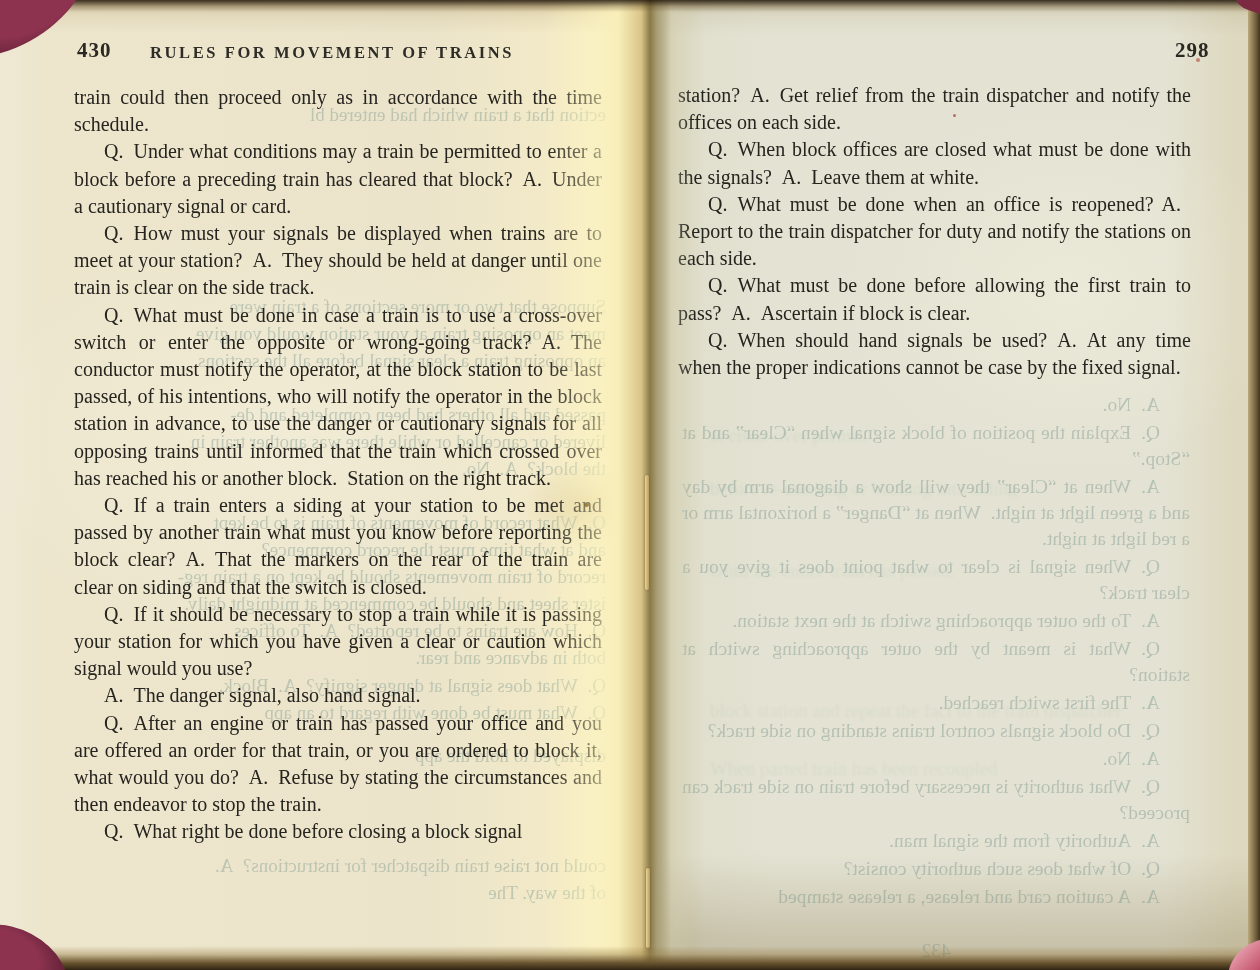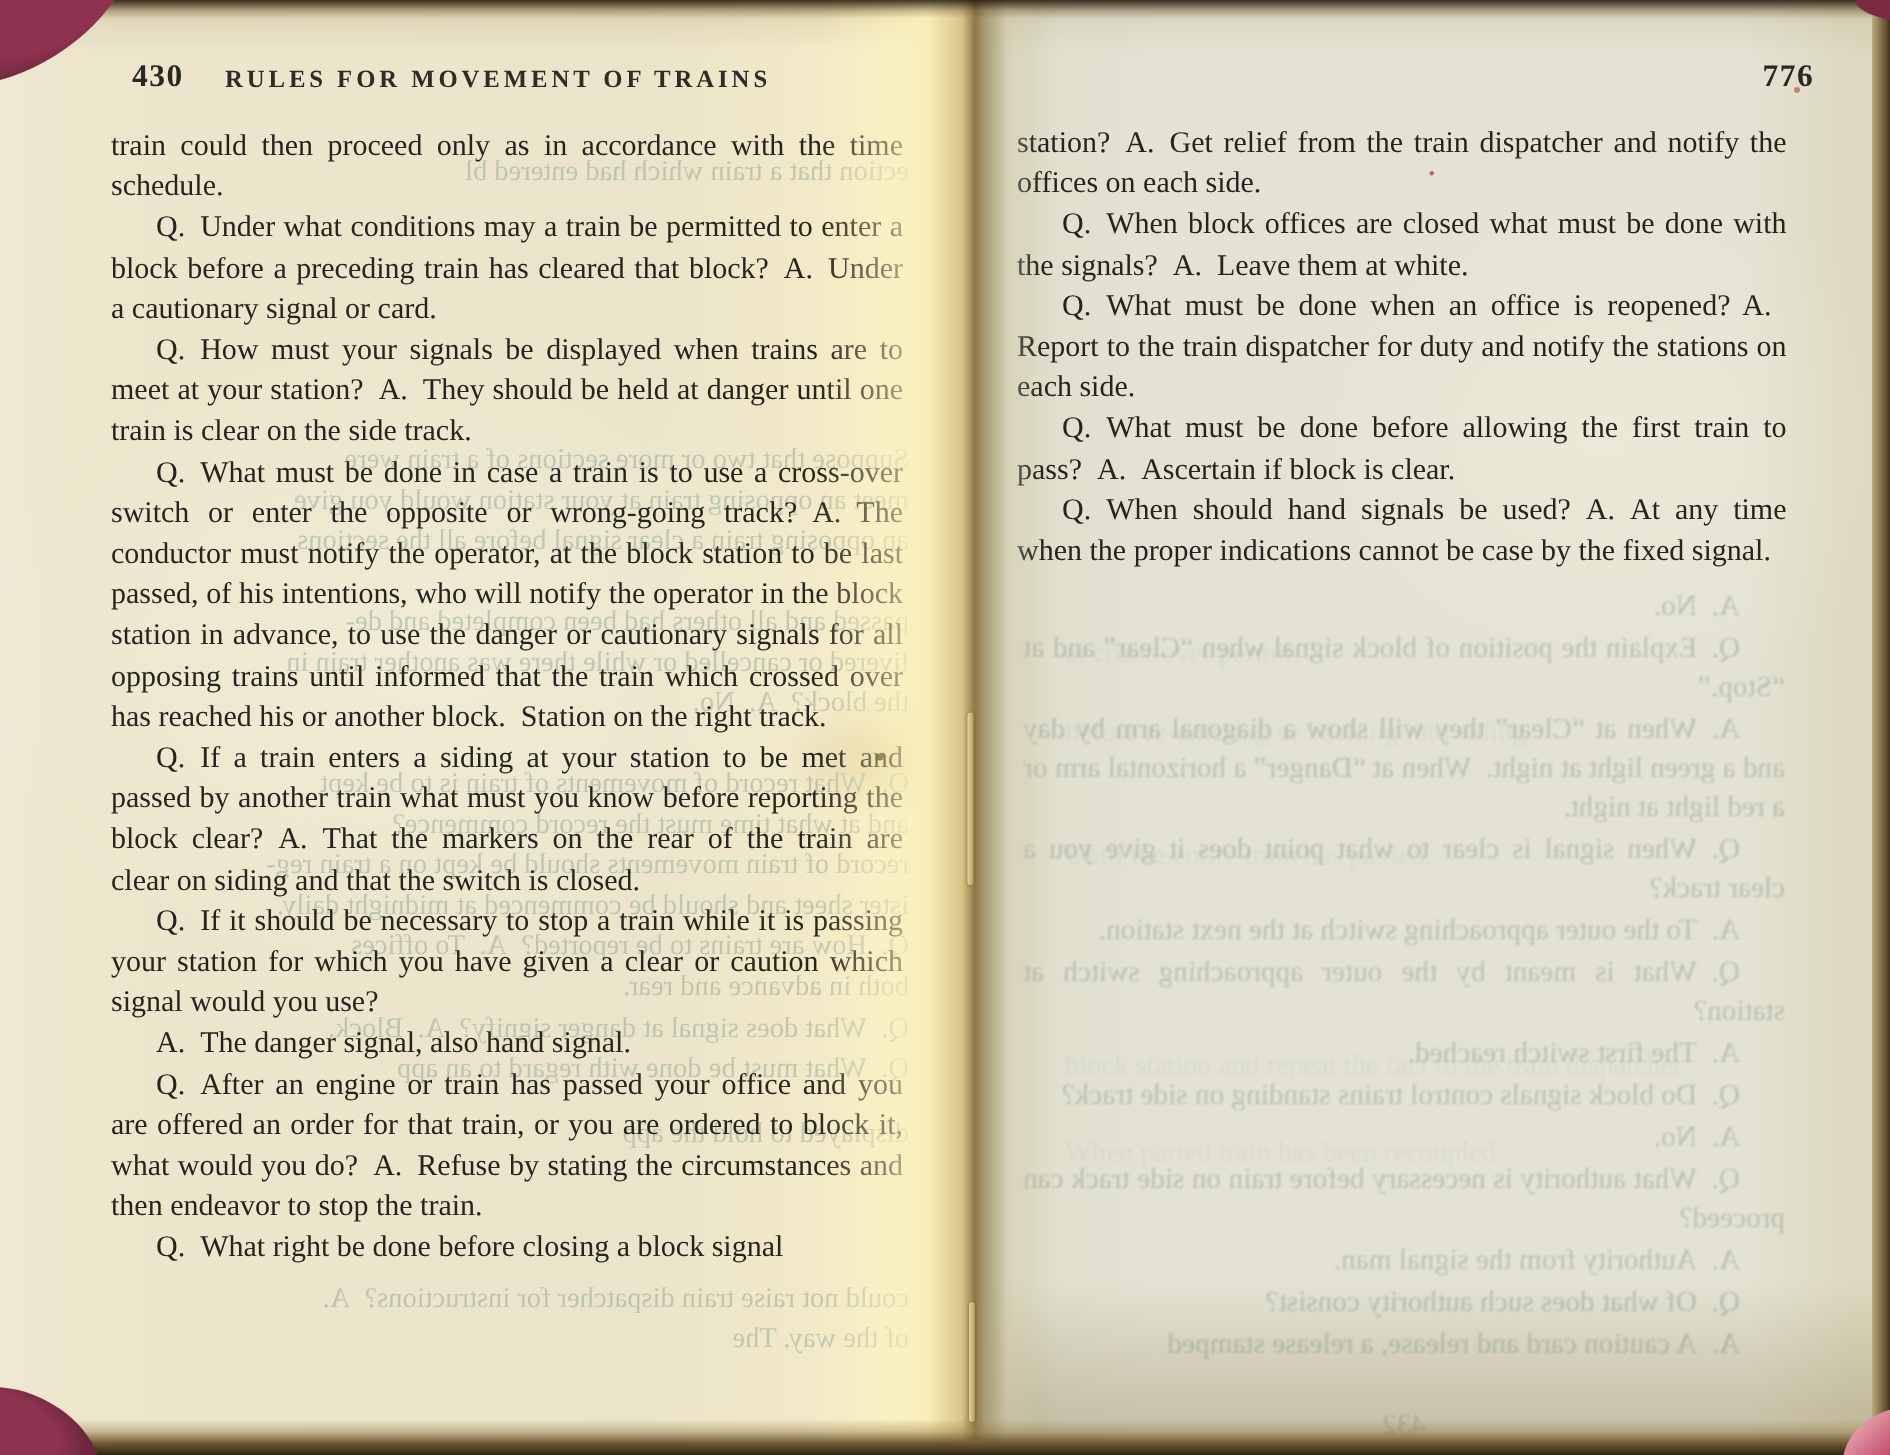--- a/index.html
+++ b/index.html
@@ -131,21 +131,21 @@
         <div class="ghost-line" style="top: 593px;"><span>ister sheet and should be commenced at midnight daily.</span></div>
         <div class="ghost-line" style="top: 620px;"><span>Q. How are trains to be reported? A. To offices</span></div>
         <div class="ghost-line" style="top: 647px;"><span>both in advance and rear.</span></div>
         <div class="ghost-line" style="top: 675px;"><span>Q. What does signal at danger signify? A. Block.</span></div>
         <div class="ghost-line" style="top: 702px;"><span>Q. What must be done with regard to an app</span></div>
         <div class="ghost-line" style="top: 745px;"><span>displayed to hold the app</span></div>
         <div class="ghost-line" style="top: 855px;"><span>could not raise train dispatcher for instructions? A.</span></div>
         <div class="ghost-line" style="top: 882px;"><span>of the way. The</span></div>
       </div>
 
-    <div class="pagenum" style="left:88px;top:38px;">430</div>
+    <div class="pagenum" style="left:77px;top:38px;">430</div>
 
     <div class="running-head" style="left:150px;top:43px;width:430px;">RULES FOR MOVEMENT OF TRAINS</div>
 
     <div class="text-block" style="left:74px;top:84px;width:528px;">
 
     <p class="noindent"><span>train could then proceed only as in accordance with the time schedule.</span></p>
         <p><span>Q. Under what conditions may a train be permitted to enter a block before a preceding train has cleared that block? A. Under a cautionary signal or card.</span></p>
         <p><span>Q. How must your signals be displayed when trains are to meet at your station? A. They should be held at danger until one train is clear on the side track.</span></p>
         <p><span>Q. What must be done in case a train is to use a cross-over switch or enter the opposite or wrong-going track? A. The conductor must notify the operator, at the block station to be last passed, of his intentions, who will notify the operator in the block station in advance, to use the danger or cautionary signals for all opposing trains until informed that the train which crossed over has reached his or another block. Station on the right track.</span></p>
         <p><span>Q. If a train enters a siding at your station to be met and passed by another train what must you know before reporting the block clear? A. That the markers on the rear of the train are clear on siding and that the switch is closed.</span></p>
@@ -161,21 +161,21 @@
     <div class="faint-layer">
 
     <div class="ghost-line" style="top: 425px;"><span>at cross-over permit.</span></div>
         <div class="ghost-line" style="top: 478px;"><span>before re-entering or backing into siding</span></div>
         <div class="ghost-line" style="top: 560px;"><span>Until the entire train has passed.</span></div>
         <div class="ghost-line" style="top: 700px;"><span>block station and repeat the fact to the train dispatcher</span></div>
         <div class="ghost-line" style="top: 758px;"><span>When parted train has been recoupled</span></div>
       </div>
 
 
-    <div class="pagenum" style="left:525px;top:38px;">776</div>
+    <div class="pagenum" style="left:525px;top:38px;">298</div>
 
     <div class="text-block" style="left:28px;top:82px;width:513px;">
 
     <p class="noindent"><span>station? A. Get relief from the train dispatcher and notify the offices on each side.</span></p>
         <p><span>Q. When block offices are closed what must be done with the signals? A. Leave them at white.</span></p>
         <p><span>Q. What must be done when an office is reopened? A. Report to the train dispatcher for duty and notify the stations on each side.</span></p>
         <p><span>Q. What must be done before allowing the first train to pass? A. Ascertain if block is clear.</span></p>
         <p><span>Q. When should hand signals be used? A. </span><span class="bold">At any</span><span> time when the proper indications </span><span class="bold">cannot be case by the</span><span> fixed signal.</span></p>
       </div>
 

